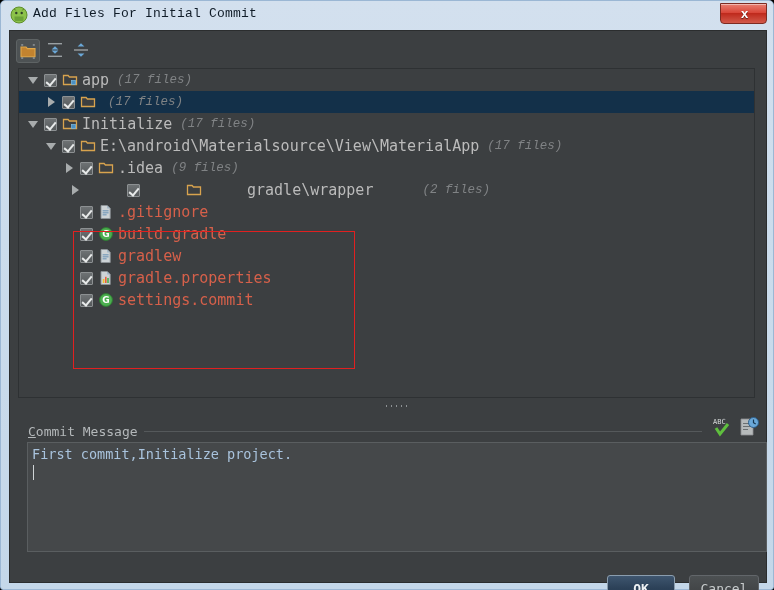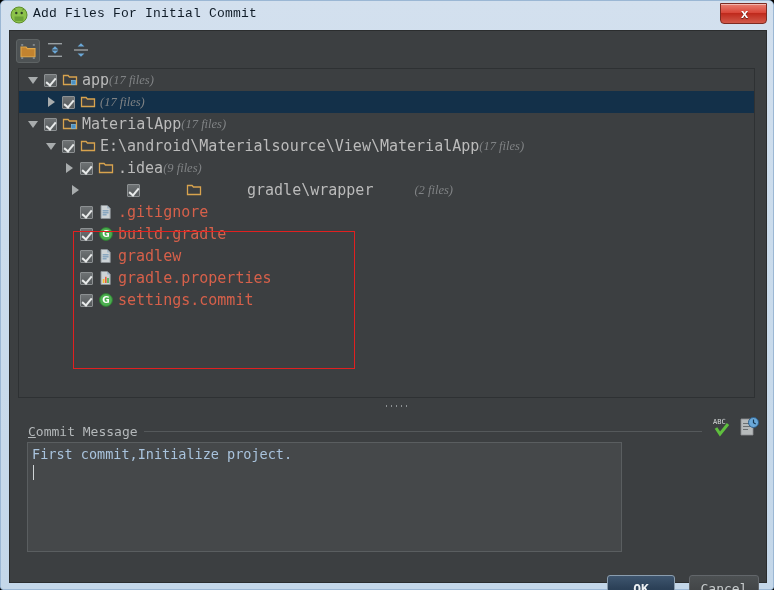--- a/index.html
+++ b/index.html
@@ -166,25 +166,25 @@
 
   .ico { flex: 0 0 auto; margin-right: 4px; display: inline-flex; align-items: center; }
 
   .lbl {
     font-family: "DejaVu Sans Mono", monospace;
     font-size: 15px;
     color: #bbbbbb;
   }
   .lbl.red { color: #d6604a; }
   .cnt {
-    font-family: Liberation Serif, serif;
+    font-family: Liberation Mono, monospace;
     font-size: 12.5px;
     font-style: italic;
     color: #808385;
-    margin-left: 0;
+    margin-left: 8px;
   }
 
   
   #annotation-box {
     position: absolute;
     left: 63px; top: 200px;
     width: 282px; height: 138px;
     border: 1px solid #e02020;
     box-sizing: border-box;
     pointer-events: none;
@@ -224,21 +224,21 @@
     background: #55595b;
   }
   #commit-icons {
     position: absolute;
     left: 700px; top: 385px;
     width: 55px; height: 22px;
   }
   #commit-box {
     position: absolute;
     left: 17px; top: 411px;
-    width: 595px; height: 110px;
+    width: 740px; height: 110px;
     box-sizing: border-box;
     background: #45484a;
     border: 1px solid #5a5e60;
   }
   #commit-text {
     position: absolute;
     left: 4px; top: 3px;
     font-family: "DejaVu Sans Mono", monospace;
     font-size: 13.5px;
     color: #a9c3dd;
@@ -368,21 +368,21 @@
             <span class="twisty down">
               <i></i>
             </span>
             <span class="cbx"></span>
             <span class="ico">
               <svg width="16" height="16" viewBox="0 0 16 16">
                 <path d="M1.5 3.5 h4.6 l1.3 1.5 h7.1 v7.5 h-13 z" fill="#3c3f41" stroke="#d8a34e" stroke-width="1.3"></path>
                 <rect x="9.4" y="8.4" width="4.2" height="4.2" fill="#4a90c4" stroke="#7fb8dd" stroke-width="0.7"></rect>
               </svg>
             </span>
-            <span class="lbl">MaterialApp</span>
+            <span class="lbl">Initialize</span>
             <span class="cnt">(17 files)</span>
           </div>
         </div>
         <div class="tree-row">
           <div class="tree-inner" style="left: 24px;">
             <span class="twisty down">
               <i></i>
             </span>
             <span class="cbx"></span>
             <span class="ico">

